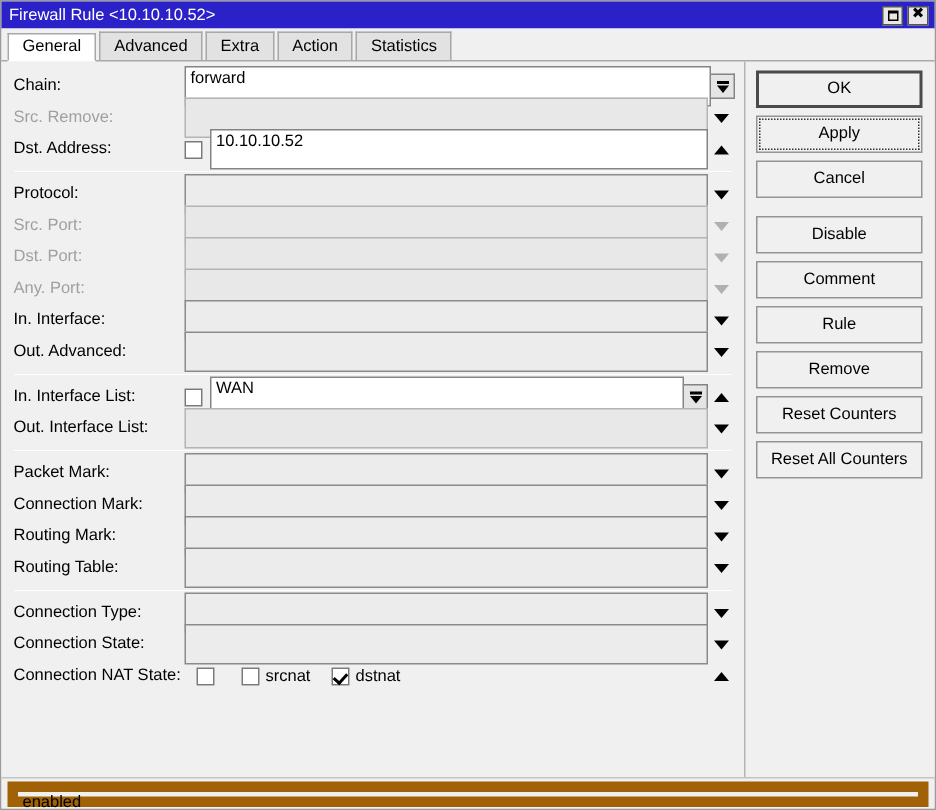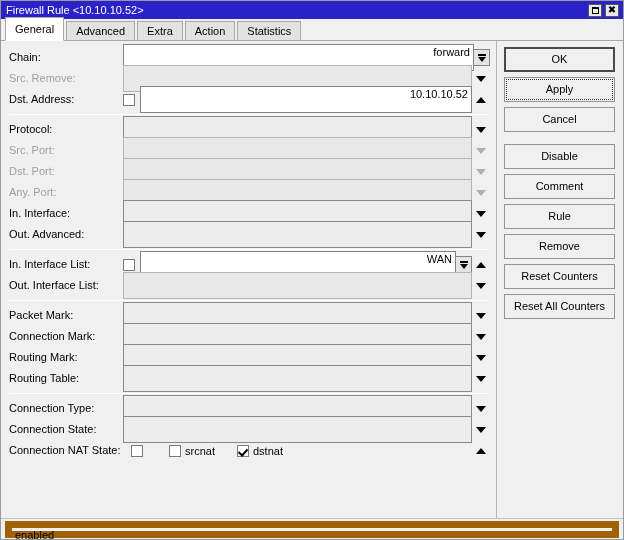--- a/index.html
+++ b/index.html
@@ -71,21 +71,21 @@
     border-bottom: none;
     display: flex; align-items: center;
     font-size: 11px; color: #000;
     cursor: pointer;
     line-height: 1;
   }
   .tab.active {
     background: #ffffff;
     border-bottom: 1px solid #ffffff;
     margin-bottom: -1px;
-    height: 24px;
+    height: 19px;
   }
   
   .body {
     flex: 1 1 auto;
     display: flex;
     min-height: 0;
     background: #f0f0f0;
   }
   .formpane {
     width: 496px;
@@ -125,21 +125,20 @@
     height: 27px;
     background: #ffffff;
     border: 1px solid #848484;
     font-size: 11px;
     padding: 0 3px;
     line-height: 15px;
     color: #000;
     white-space: nowrap;
     overflow: hidden;
     min-width: 0;
-    text-align: right;
   }
   .inp.disabled { background: #e8e8e8; border-color: #b4b4b4; color: #9a9a9a; }
   .inp.empty { background: #ececec; border-color: #8a8a8a; }
   .cb {
     width: 12px; height: 12px;
     background: #ffffff;
     border: 1px solid #7a7a7a;
     margin-right: 5px;
     flex: 0 0 12px;
     position: relative;
@@ -179,21 +178,21 @@
     cursor: pointer;
   }
   .combobtn .bar { width: 8px; height: 2px; background: #000; margin-bottom: 1px; }
   .combobtn .ct { width: 0; height: 0; border-left: 4px solid transparent; border-right: 4px solid transparent; border-top: 5px solid #000; }
   .sep {
     height: 1px;
     background: #c8c8c8;
     border-bottom: 1px solid #ffffff;
     margin: 4px 8px 4px 8px;
   }
-  .natrow { display: flex; align-items: center; gap: 8px; }
+  .natrow { display: flex; align-items: center; gap: 0; }
   .natcb { display: flex; align-items: center; margin-right: 14px; }
   .natcb .cbtext { font-size: 11px; color: #000; }
   .natcb .cb { margin-right: 4px; }
   
   .btn {
     height: 25px;
     background: #f0f0f0;
     border: 1px solid #949494;
     font-size: 11px;
     color: #000;

